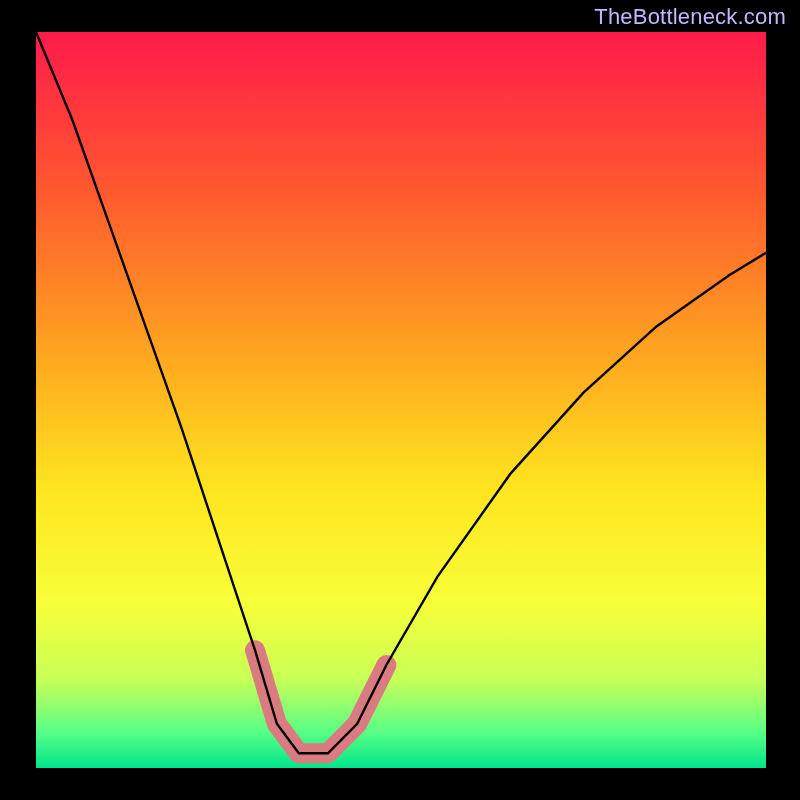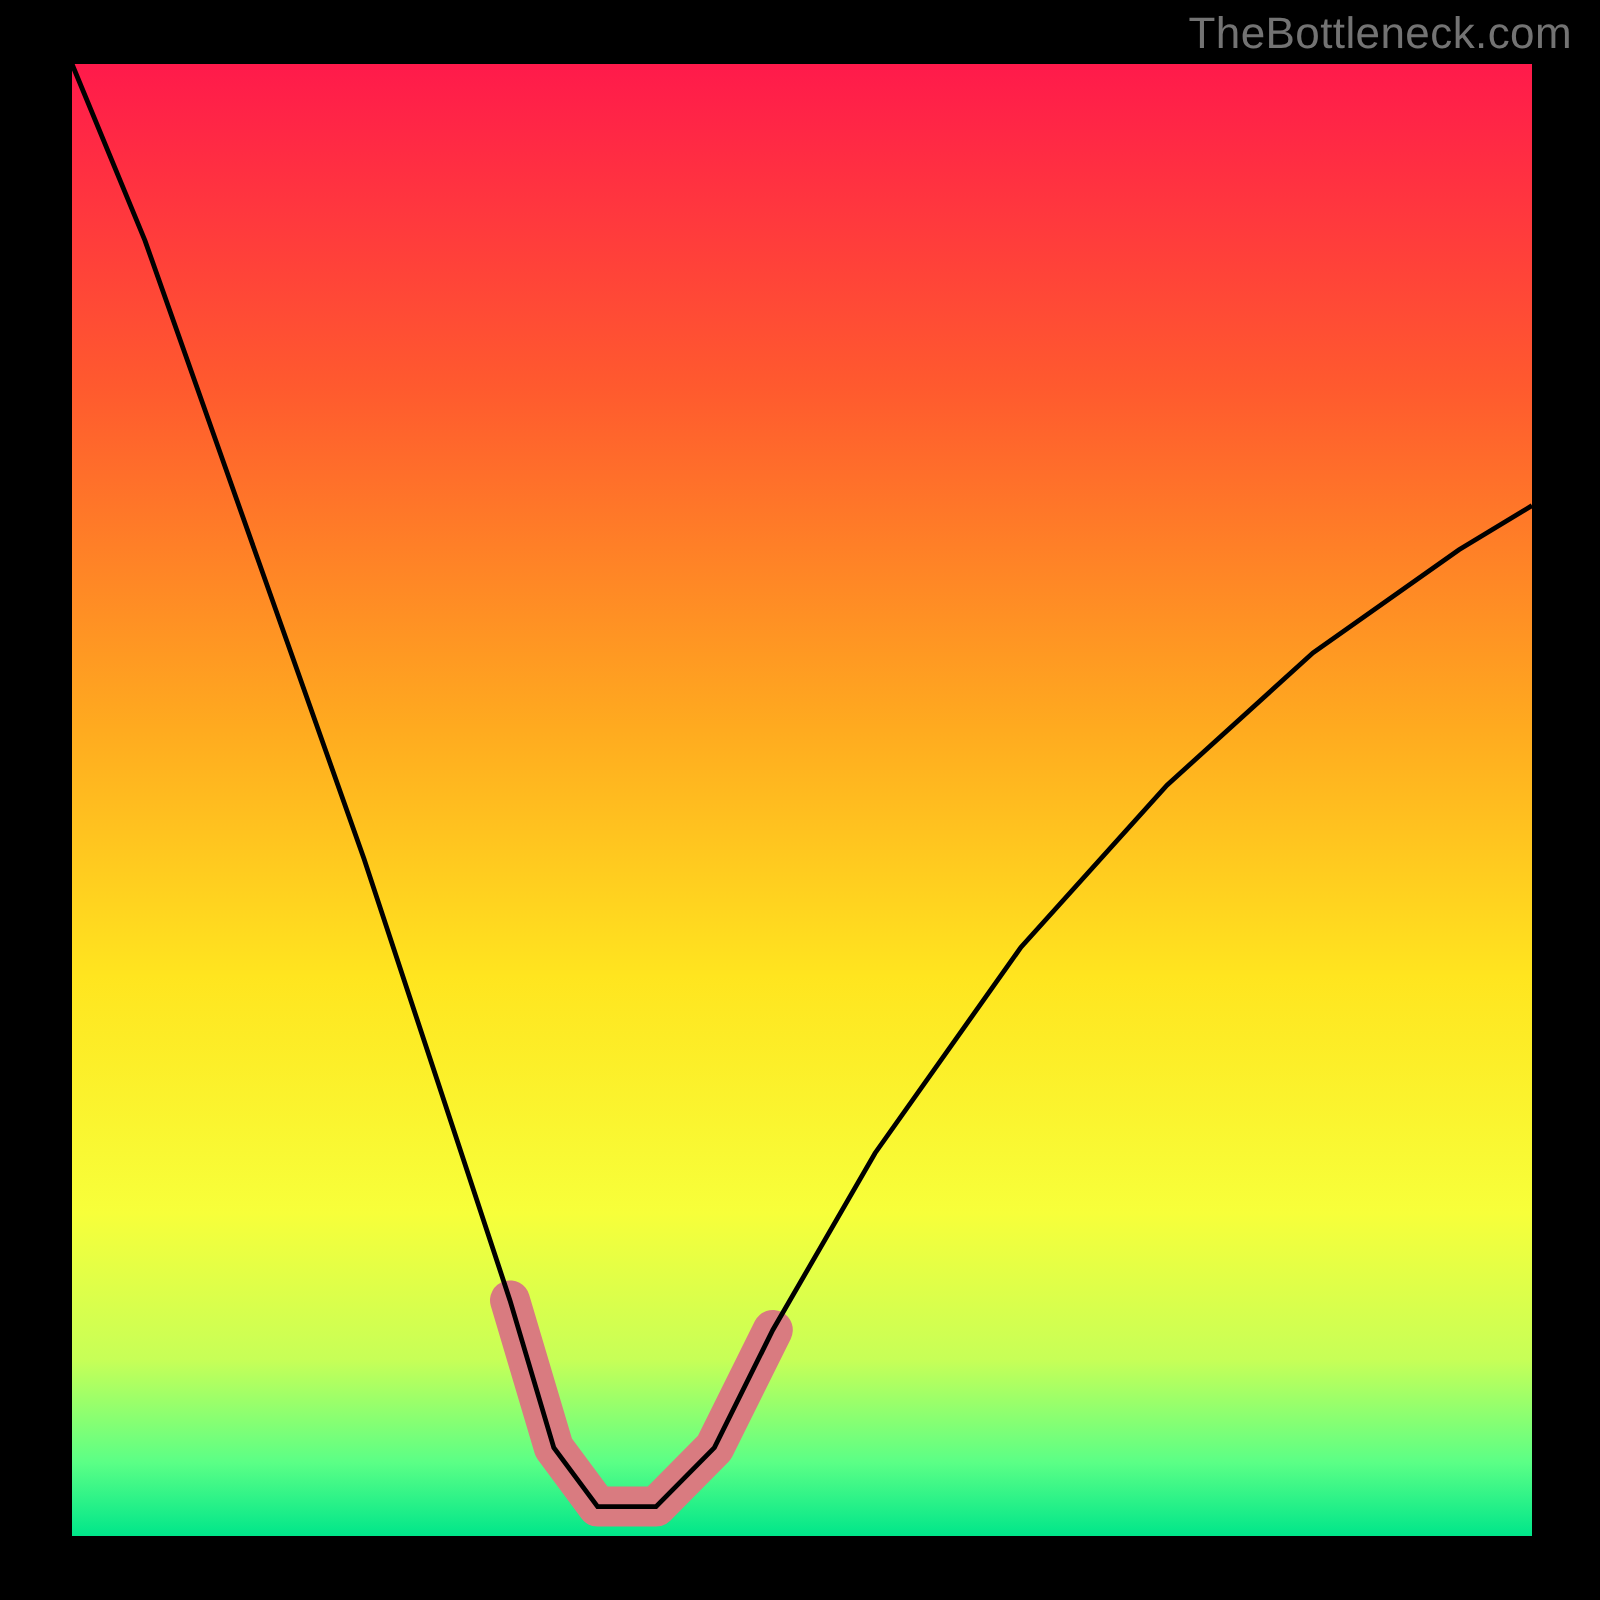--- a/index.html
+++ b/index.html
@@ -16,21 +16,21 @@
     left: 0;
     top: 0;
     width: 800px;
     height: 800px;
     background: #000;
   }
   .watermark {
     position: absolute;
     top: 4px;
     right: 14px;
-    color: #737373;
+    color: #c4b5fd;
     font-size: 22px;
     font-weight: 500;
     letter-spacing: 0.2px;
   }
   svg {
     position: absolute;
     left: 0;
     top: 0;
   }
 </style>

